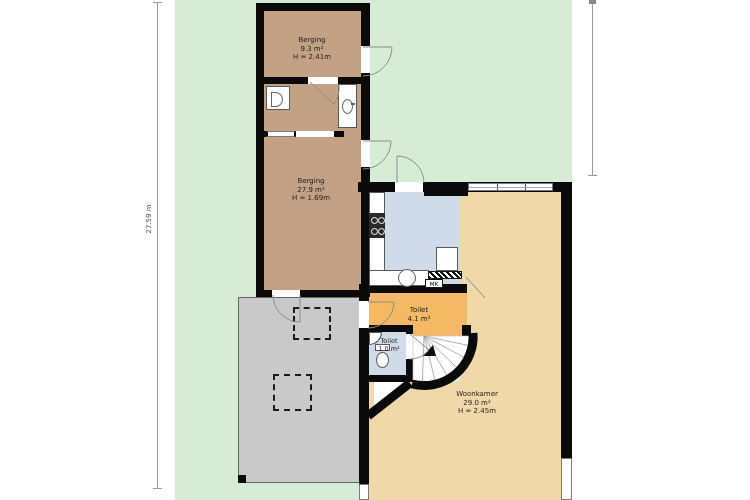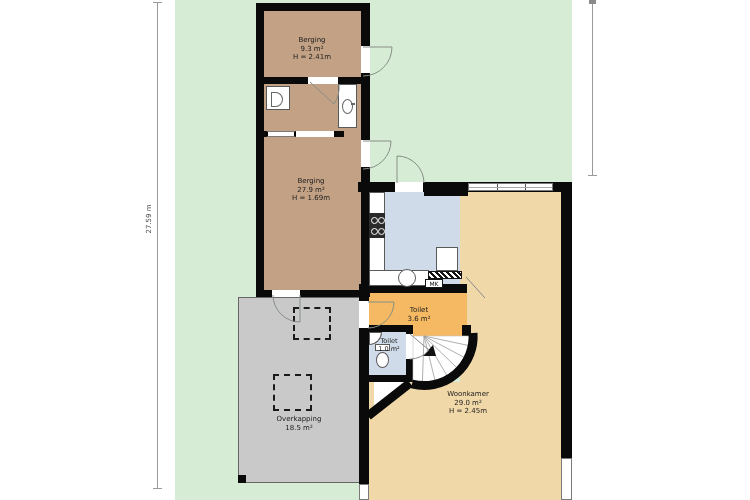--- a/index.html
+++ b/index.html
@@ -141,29 +141,25 @@
     <div>9.3 m²</div>
     <div>H = 2.41m</div>
   </div>
   <div class="lbl" style="left:266px;top:177px;width:90px;">
     <div>Berging</div>
     <div>27.9 m²</div>
     <div>H = 1.69m</div>
   </div>
   <div class="lbl" style="left:374px;top:306px;width:90px;">
     <div>Toilet</div>
-    <div>3.6 m²</div>
+    <div>4.1 m²</div>
   </div>
   <div class="lbl" style="left:368px;top:338px;width:42px;font-size:6.5px;line-height:7.5px;">
     <div>Toilet</div>
     <div>1.0 m²</div>
   </div>
-  <div class="lbl" style="left:423px;top:390px;width:90px;">
+  <div class="lbl" style="left:432px;top:390px;width:90px;">
     <div>Woonkamer</div>
     <div>29.0 m²</div>
     <div>H = 2.45m</div>
-  </div>
-  <div class="lbl" style="left:254px;top:415px;width:90px;">
-    <div>Overkapping</div>
-    <div>18.5 m²</div>
   </div>
 
 </div>
 
 </body></html>

